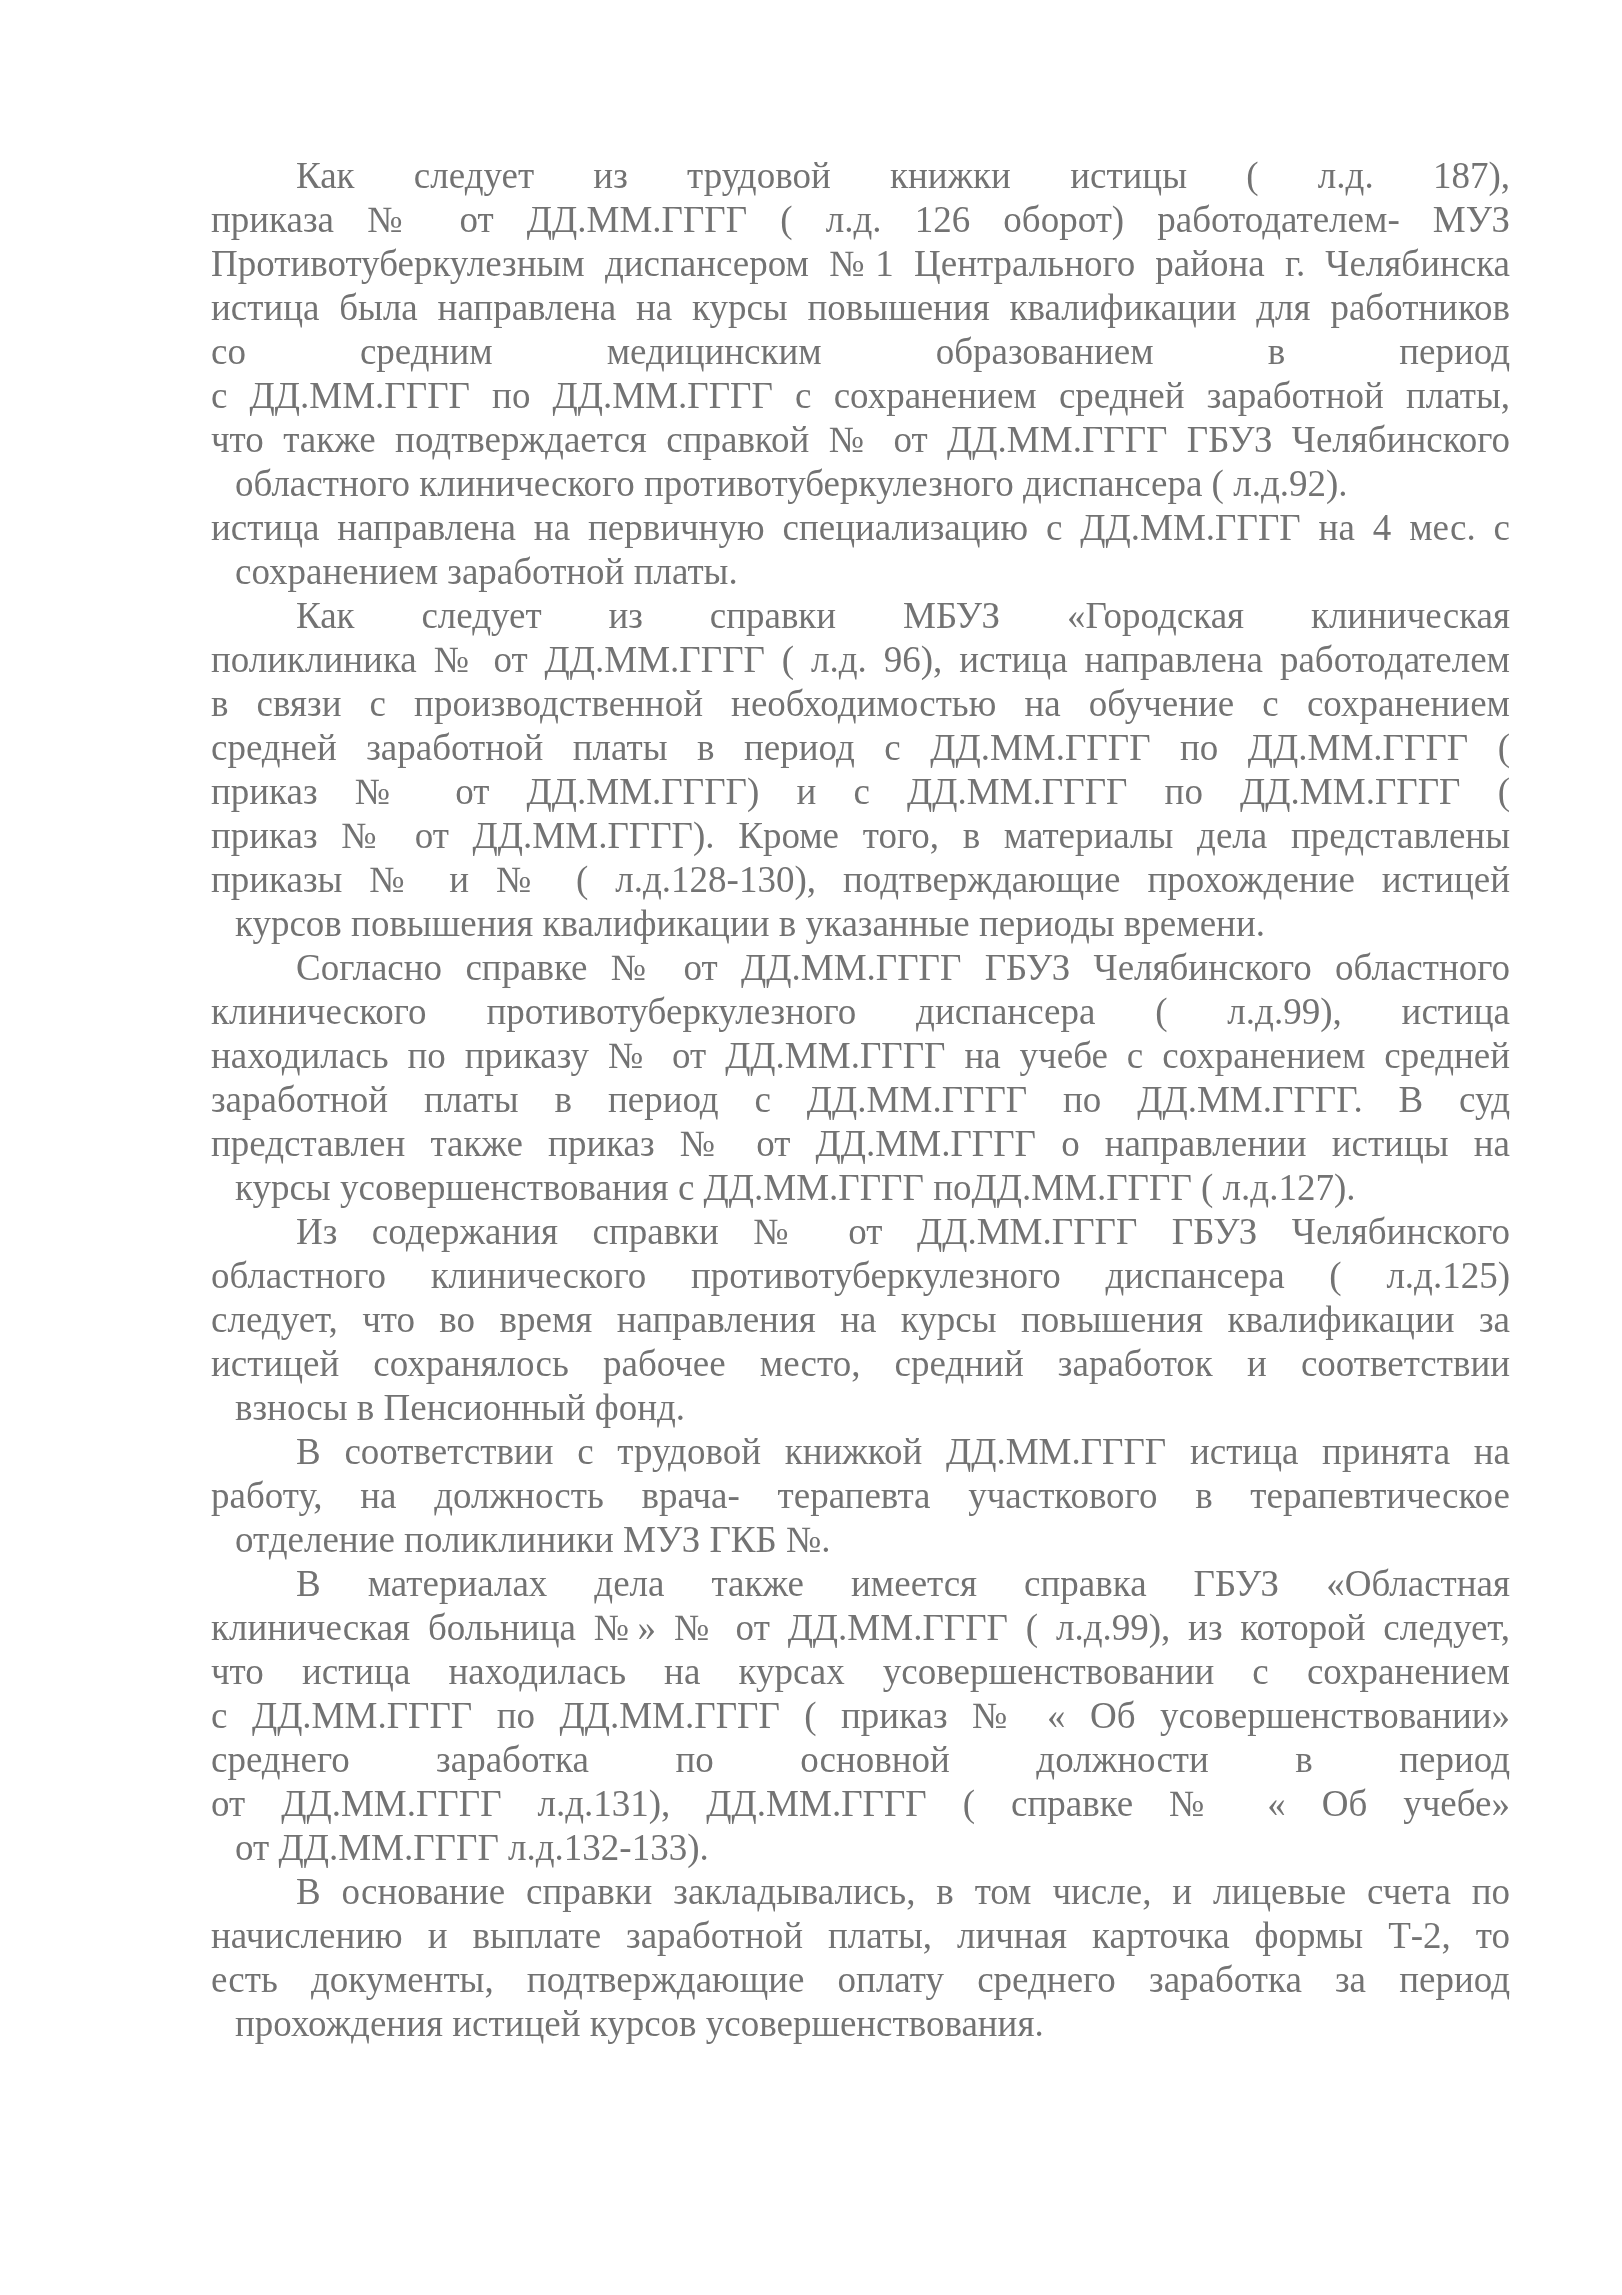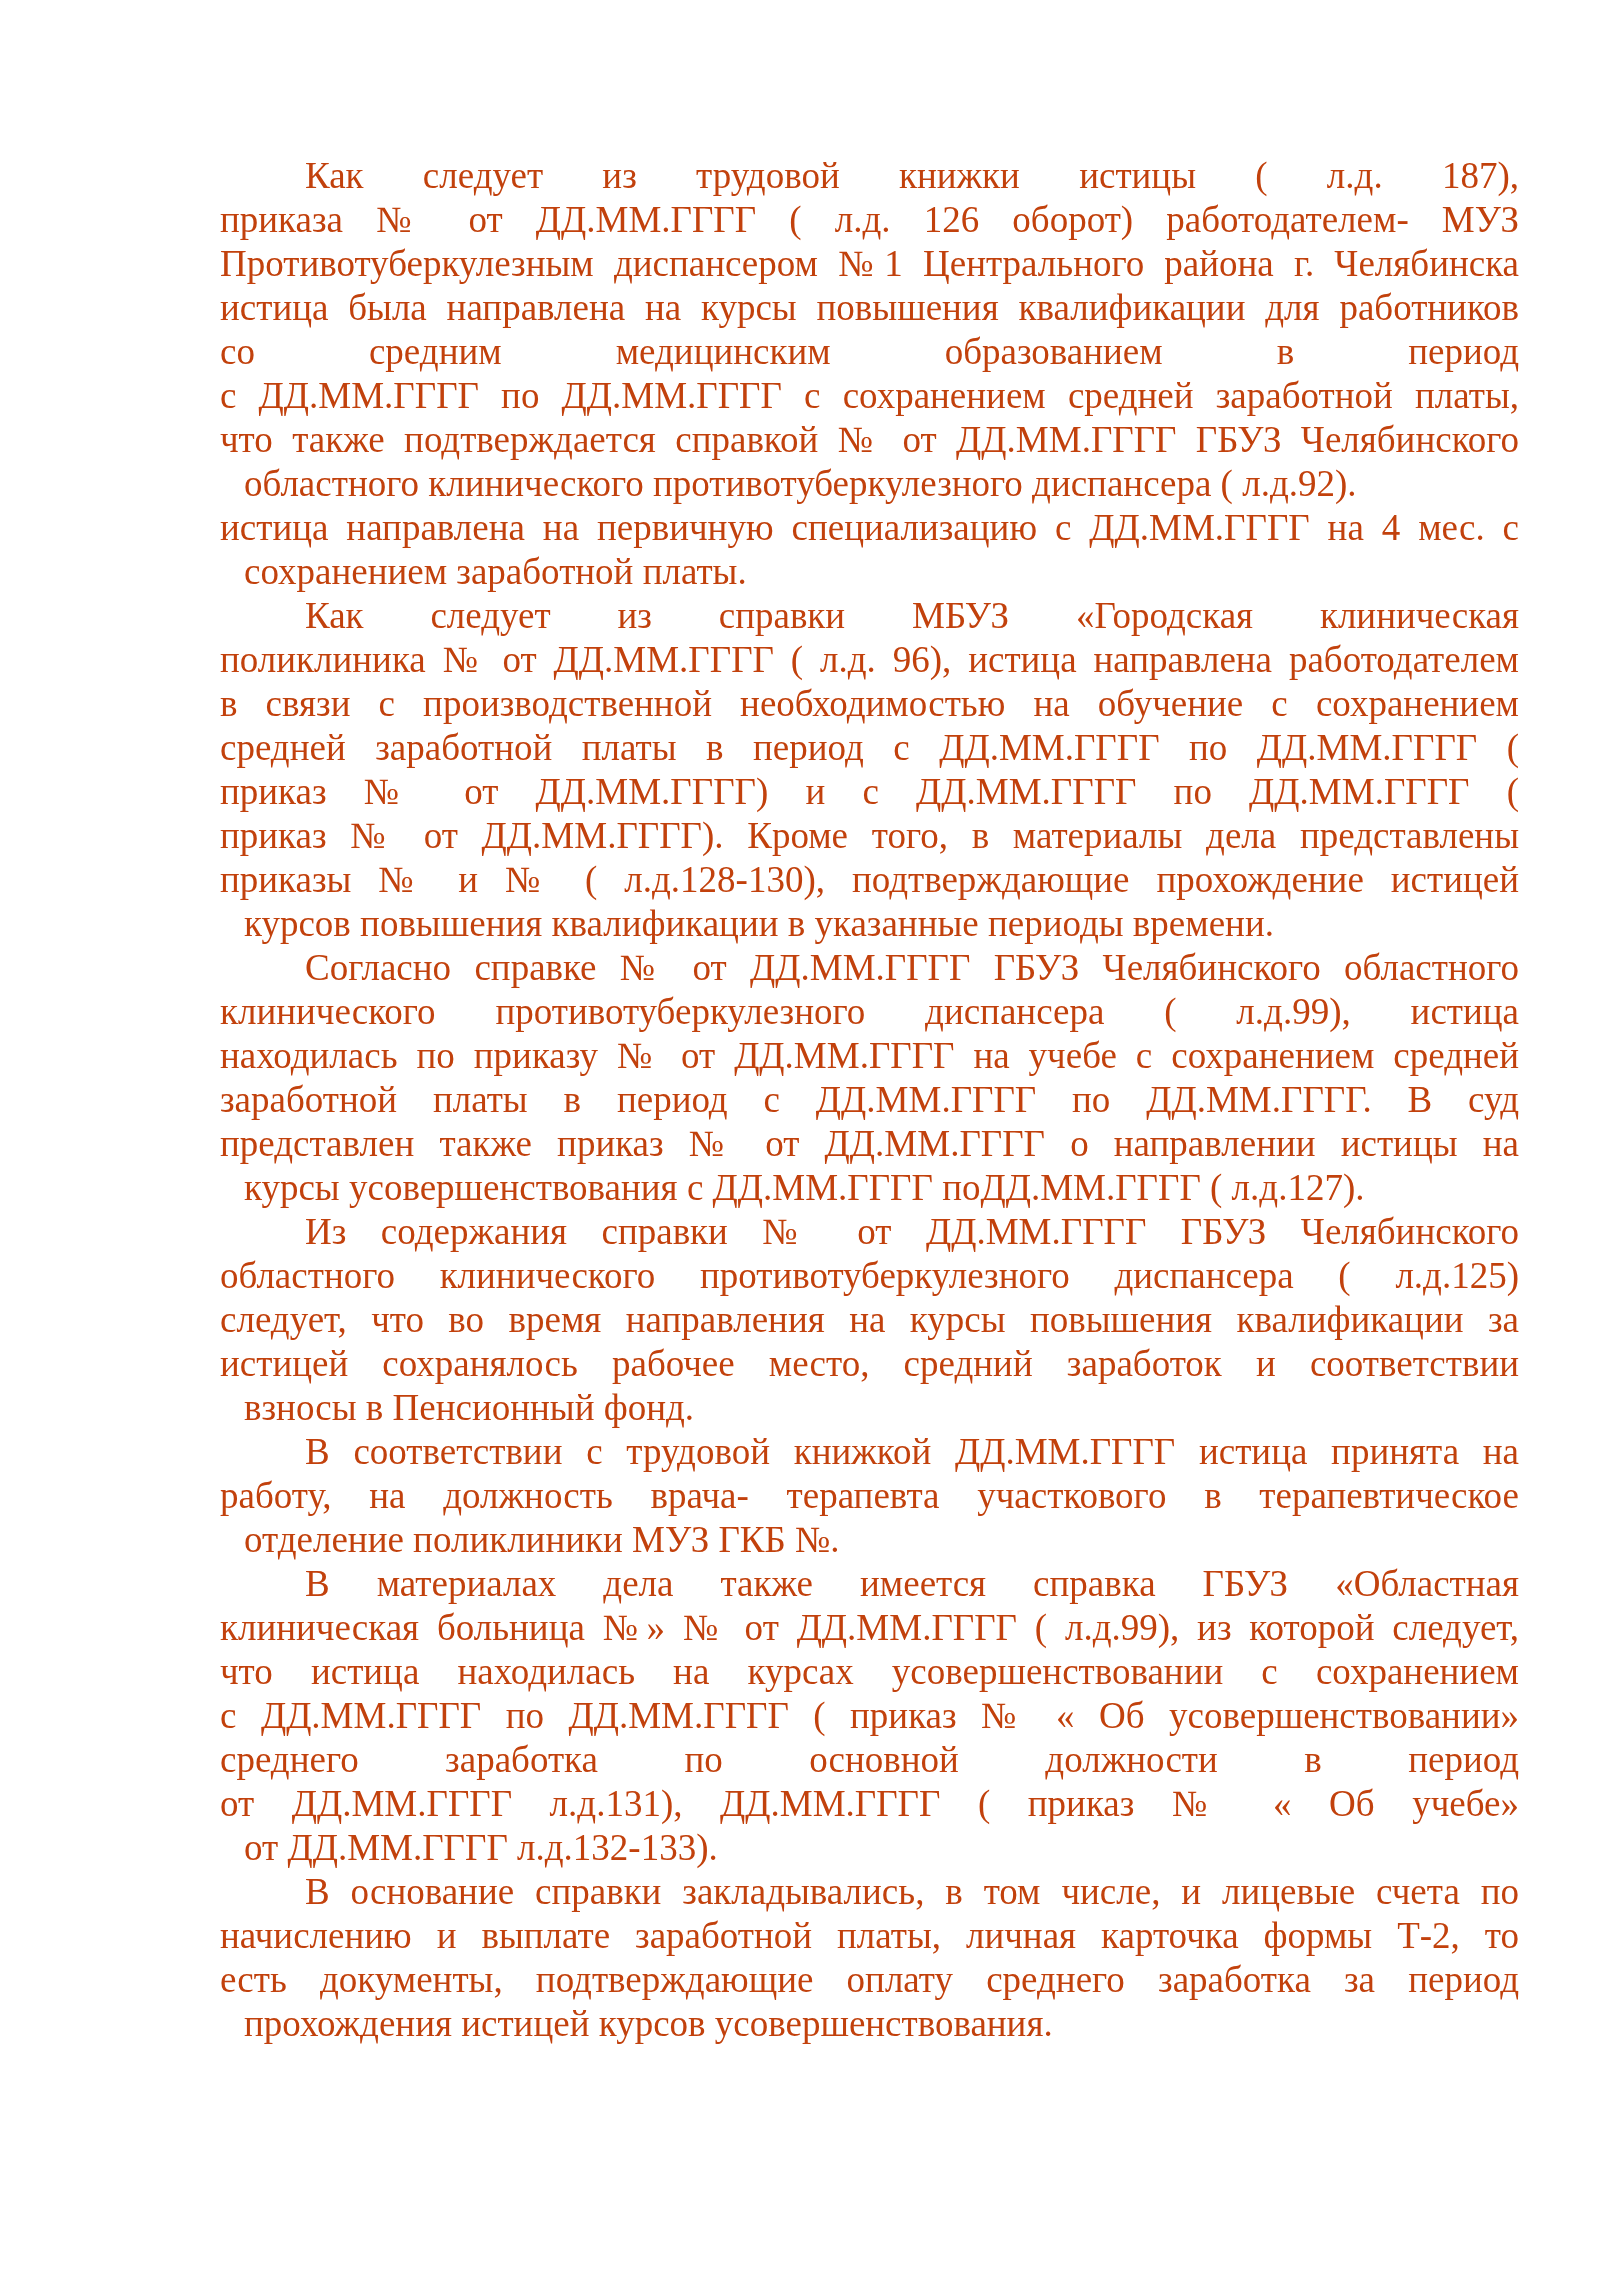--- a/index.html
+++ b/index.html
@@ -17,27 +17,27 @@
     position: absolute;
     left: 0;
     top: 0;
     width: 1623px;
     height: 2295px;
     background: #ffffff;
     color: #000000;
   }
   .textblock {
     position: absolute;
-    left: 220px;
+    left: 211px;
     top: 154px;
     width: 1299px;
     font-family: "Liberation Serif", "DejaVu Serif", serif;
     font-size: 37px;
     line-height: 44px;
-    color: #c2410c;
+    color: #737373;
   }
   .paragraph {
     margin: 0;
     padding: 0;
   }
   
   .line {
     text-align: justify;
     text-align-last: justify;
     white-space: normal;
@@ -99,21 +99,21 @@
         <div class="line first">В соответствии с трудовой книжкой ДД.ММ.ГГГГ истица принята на</div>
         <div class="line">работу, на должность врача- терапевта участкового в терапевтическое</div>
         <div class="line natural">отделение поликлиники МУЗ ГКБ №.</div>
       </div>
       <div class="paragraph">
         <div class="line first">В материалах дела также имеется справка ГБУЗ «Областная</div>
         <div class="line">клиническая больница №» № от ДД.ММ.ГГГГ ( л.д.99), из которой следует,</div>
         <div class="line">что истица находилась на курсах усовершенствовании с сохранением</div>
         <div class="line">с ДД.ММ.ГГГГ по ДД.ММ.ГГГГ ( приказ № « Об усовершенствовании»</div>
         <div class="line">среднего заработка по основной должности в период</div>
-        <div class="line">от ДД.ММ.ГГГГ л.д.131), ДД.ММ.ГГГГ ( приказ № « Об учебе»</div>
+        <div class="line">от ДД.ММ.ГГГГ л.д.131), ДД.ММ.ГГГГ ( справке № « Об учебе»</div>
         <div class="line natural">от ДД.ММ.ГГГГ л.д.132-133).</div>
       </div>
       <div class="paragraph">
         <div class="line first">В основание справки закладывались, в том числе, и лицевые счета по</div>
         <div class="line">начислению и выплате заработной платы, личная карточка формы Т-2, то</div>
         <div class="line">есть документы, подтверждающие оплату среднего заработка за период</div>
         <div class="line natural">прохождения истицей курсов усовершенствования.</div>
       </div>
     </div>
 </div>

